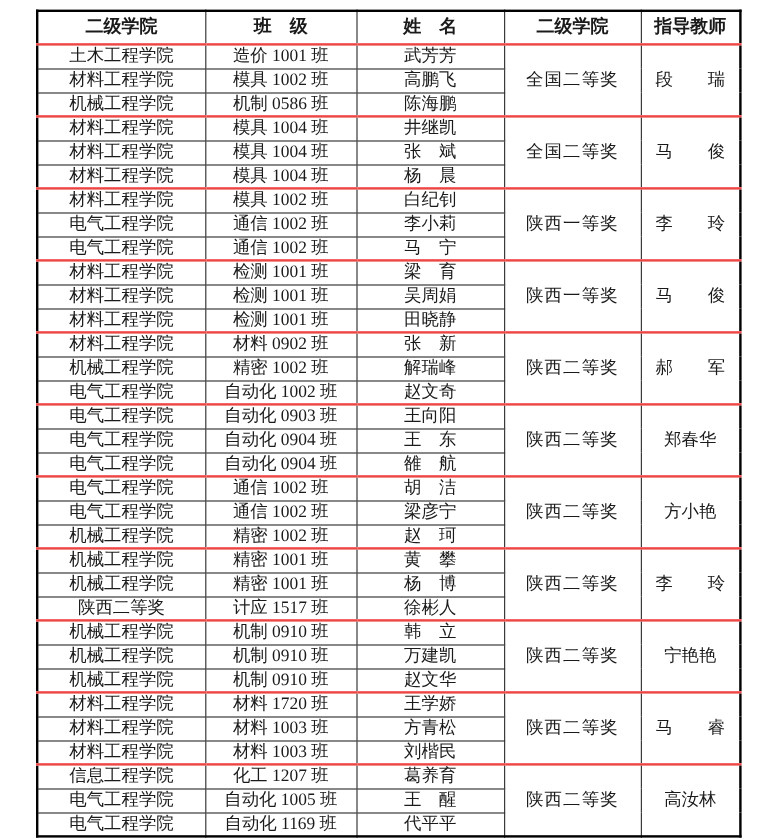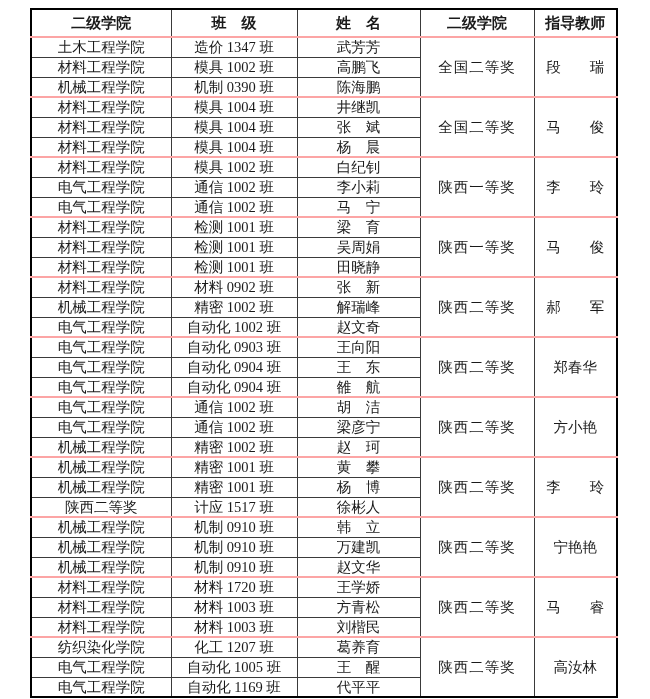--- a/index.html
+++ b/index.html
@@ -34,21 +34,21 @@
     white-space: nowrap;
     overflow: hidden;
   }
   table.award-table { border: 2px solid #000; }
   table.award-table thead th {
     height: 28px;
     font-weight: bold;
     font-size: 15px;
   }
   table.award-table tbody td { height: 20px; }
-  table.award-table tr.group-start td { border-top: 2px solid #fca5a5; }
+  table.award-table tr.group-start td { border-top: 2px solid #ef4444; }
   td.award-cell-style { letter-spacing: 1px; }
 </style>
 </head>
 <body>
 
 <div class="page">
   <table class="award-table">
     <colgroup>
       <col style="width:140px">
       <col style="width:126px">
@@ -61,33 +61,33 @@
         <th>二级学院</th>
         <th>班　级</th>
         <th>姓　名</th>
         <th>二级学院</th>
         <th>指导教师</th>
       </tr>
     </thead>
     <tbody>
         <tr class="group-start">
           <td>土木工程学院</td>
-          <td>造价 1347 班</td>
+          <td>造价 1001 班</td>
           <td>武芳芳</td>
           <td rowspan="3" class="award-cell-style">全国二等奖</td>
           <td rowspan="3">段　　瑞</td>
         </tr>
         <tr>
           <td>材料工程学院</td>
           <td>模具 1002 班</td>
           <td>高鹏飞</td>
         </tr>
         <tr>
           <td>机械工程学院</td>
-          <td>机制 0390 班</td>
+          <td>机制 0586 班</td>
           <td>陈海鹏</td>
         </tr>
         <tr class="group-start">
           <td>材料工程学院</td>
           <td>模具 1004 班</td>
           <td>井继凯</td>
           <td rowspan="3" class="award-cell-style">全国二等奖</td>
           <td rowspan="3">马　　俊</td>
         </tr>
         <tr>
@@ -230,21 +230,21 @@
           <td>材料工程学院</td>
           <td>材料 1003 班</td>
           <td>方青松</td>
         </tr>
         <tr>
           <td>材料工程学院</td>
           <td>材料 1003 班</td>
           <td>刘楷民</td>
         </tr>
         <tr class="group-start">
-          <td>纺织染化学院</td>
+          <td>信息工程学院</td>
           <td>化工 1207 班</td>
           <td>葛养育</td>
           <td rowspan="3" class="award-cell-style">陕西二等奖</td>
           <td rowspan="3">高汝林</td>
         </tr>
         <tr>
           <td>电气工程学院</td>
           <td>自动化 1005 班</td>
           <td>王　醒</td>
         </tr>

